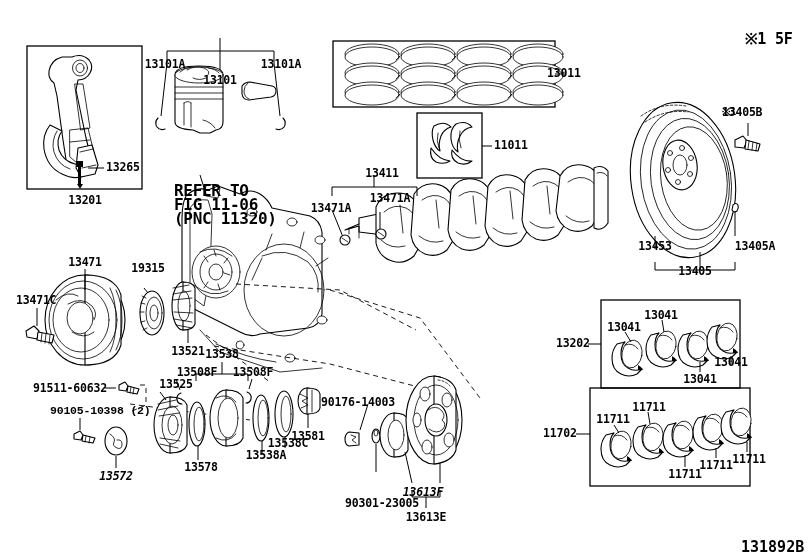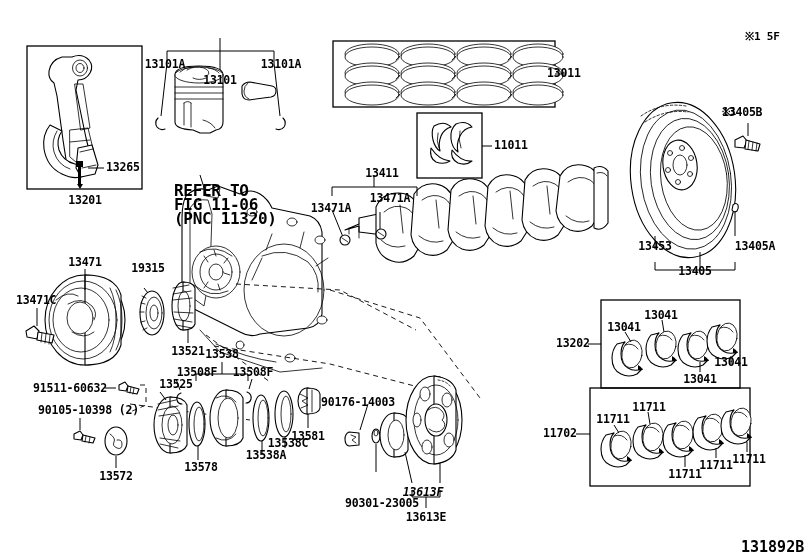--- a/index.html
+++ b/index.html
@@ -28,21 +28,21 @@
     font-size: 11.5px;
     font-weight: bold;
     color: #000000;
     white-space: nowrap;
     letter-spacing: -0.2px;
     line-height: 1.15;
   }
   .lbl.ref { font-weight: bold; font-size: 16px; letter-spacing: -0.3px; }
   .lbl.tag { font-size: 10px; font-weight: bold; }
   .lbl.foot { font-size: 15px; font-weight: bold; letter-spacing: 0px; }
-  .lbl.ast { font-size: 11px; }
+  .lbl.ast { font-size: 15px; }
   .ctr { transform: translateX(-50%); }
 </style>
 </head>
 <body>
 
 <div id="sheet">
 
   <svg class="art" viewBox="0 0 811 560">
     <defs>
       <style>
@@ -534,23 +534,23 @@
 
   <div class="lbl ctr" style="left:222px; top:348px;">13538</div>
   <div class="lbl ctr" style="left:197px; top:366px;">13508F</div>
   <div class="lbl ctr" style="left:253px; top:366px;">13508F</div>
   <div class="lbl ctr" style="left:176px; top:378px;">13525</div>
   <div class="lbl ctr" style="left:201px; top:461px;">13578</div>
   <div class="lbl ctr" style="left:266px; top:449px;">13538A</div>
   <div class="lbl ctr" style="left:288px; top:437px;text-align:right;">13538C</div>
   <div class="lbl ctr" style="left:308px; top:430px;">13581</div>
 
-  <div class="lbl ctr" style="left:116px; top:470px;">13572</div>
+  <div class="lbl ctr" style="left:116px; top:470px;font-style:italic;">13572</div>
   <div class="lbl" style="left:33px;  top:382px;">91511-60632</div>
-  <div class="lbl" style="left:38px;  top:404px;">90105-10398 (2)</div>
+  <div class="lbl" style="left:50px;  top:404px;font-family:Liberation Mono, monospace;">90105-10398 (2)</div>
 
   <div class="lbl" style="left:321px; top:396px;">90176-14003</div>
   <div class="lbl ctr" style="left:382px; top:476px;margin-top:21px;">90301-23005</div>
   <div class="lbl ctr" style="left:423px; top:486px;font-style:italic;">13613F</div>
   <div class="lbl ctr" style="left:426px; top:511px;">13613E</div>
 
   <div class="lbl" style="left:556px; top:337px;">13202</div>
   <div class="lbl ctr" style="left:624px; top:321px;">13041</div>
   <div class="lbl ctr" style="left:661px; top:309px;">13041</div>
   <div class="lbl ctr" style="left:700px; top:373px;">13041</div>

